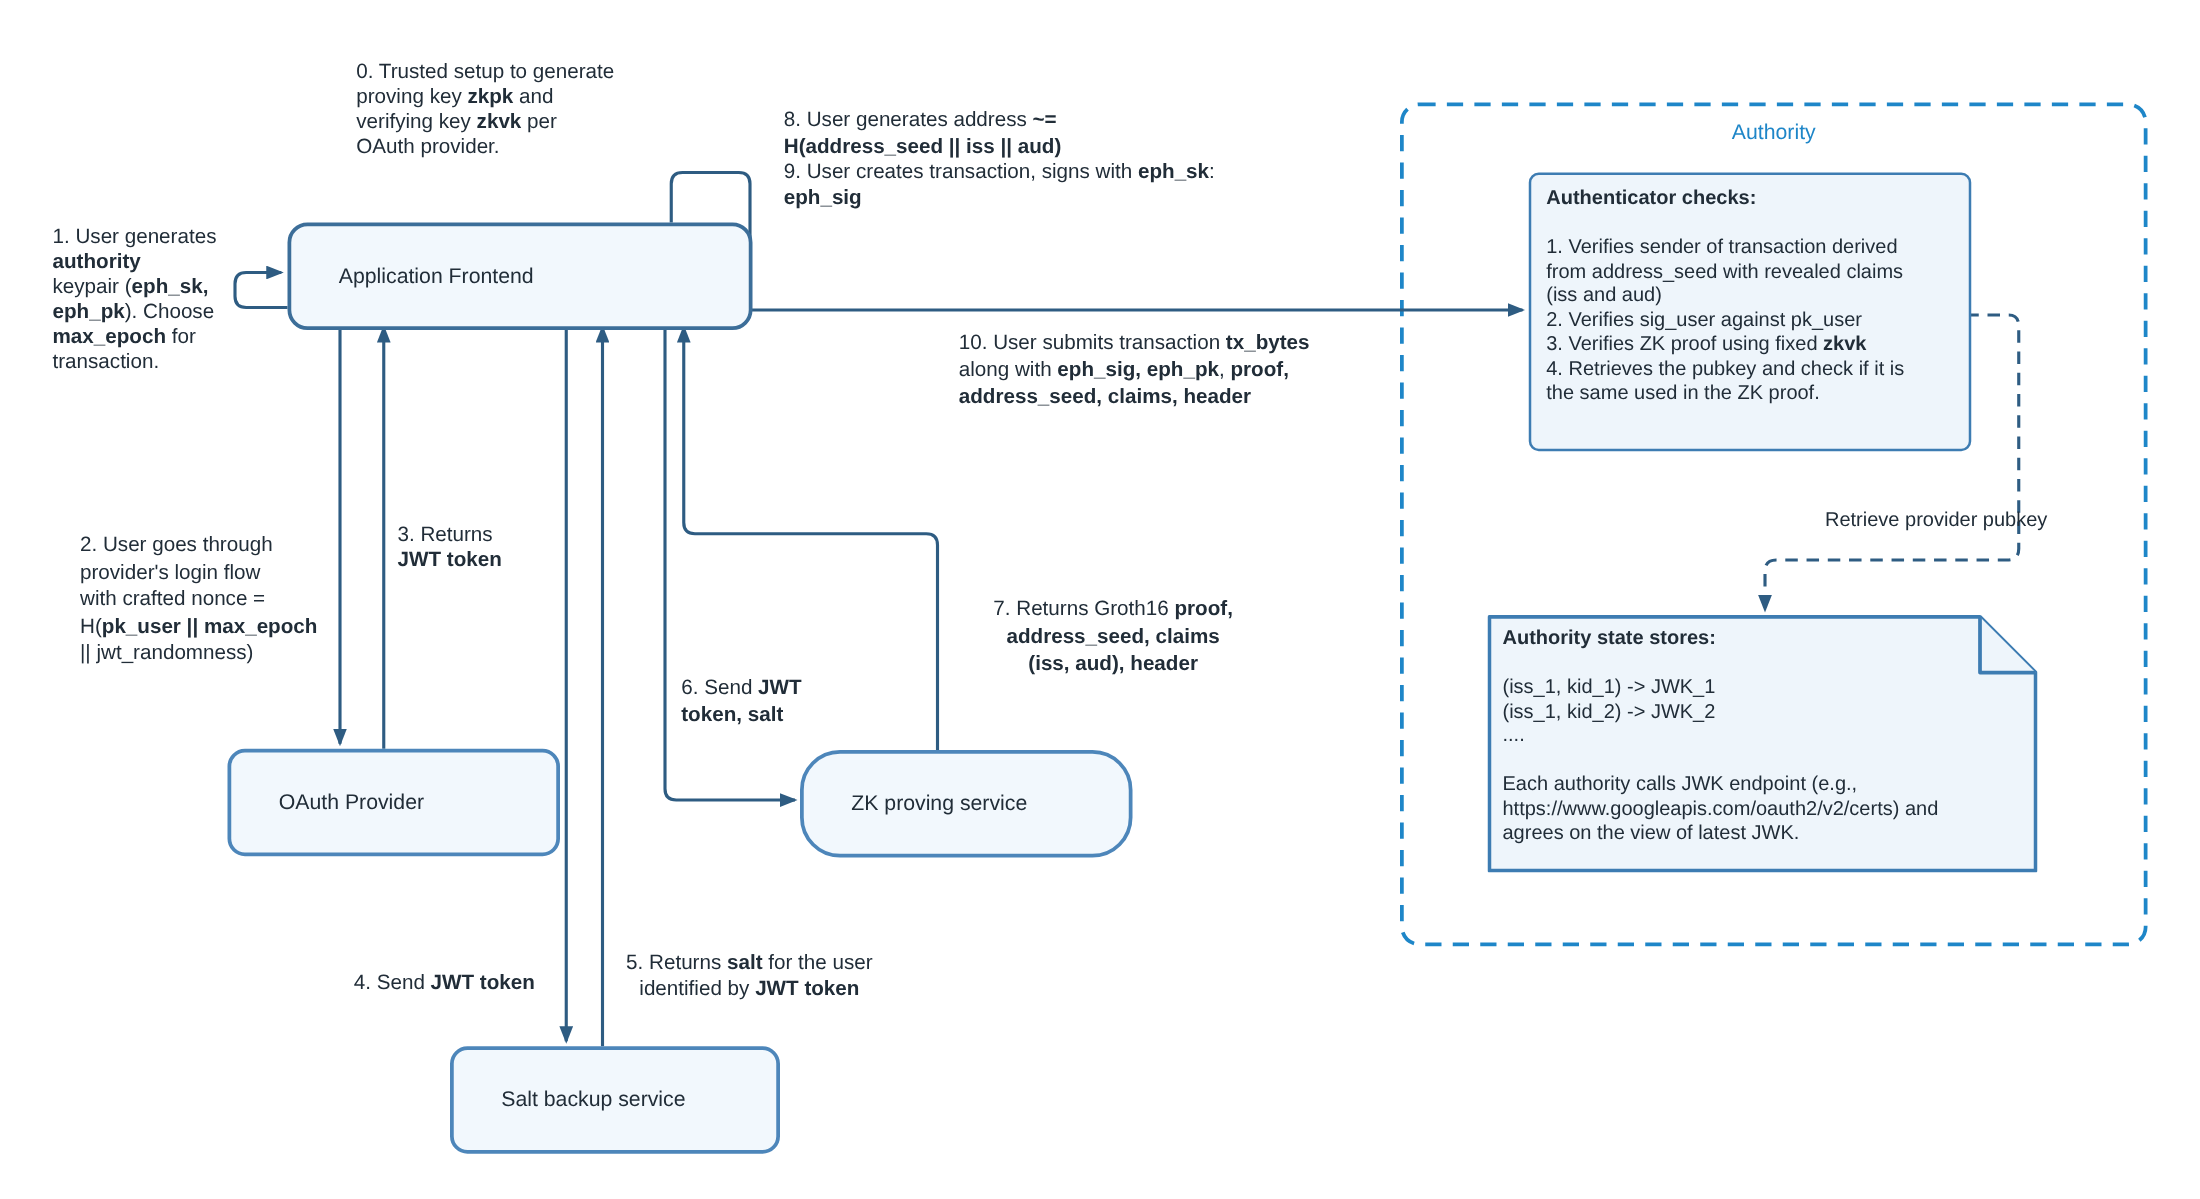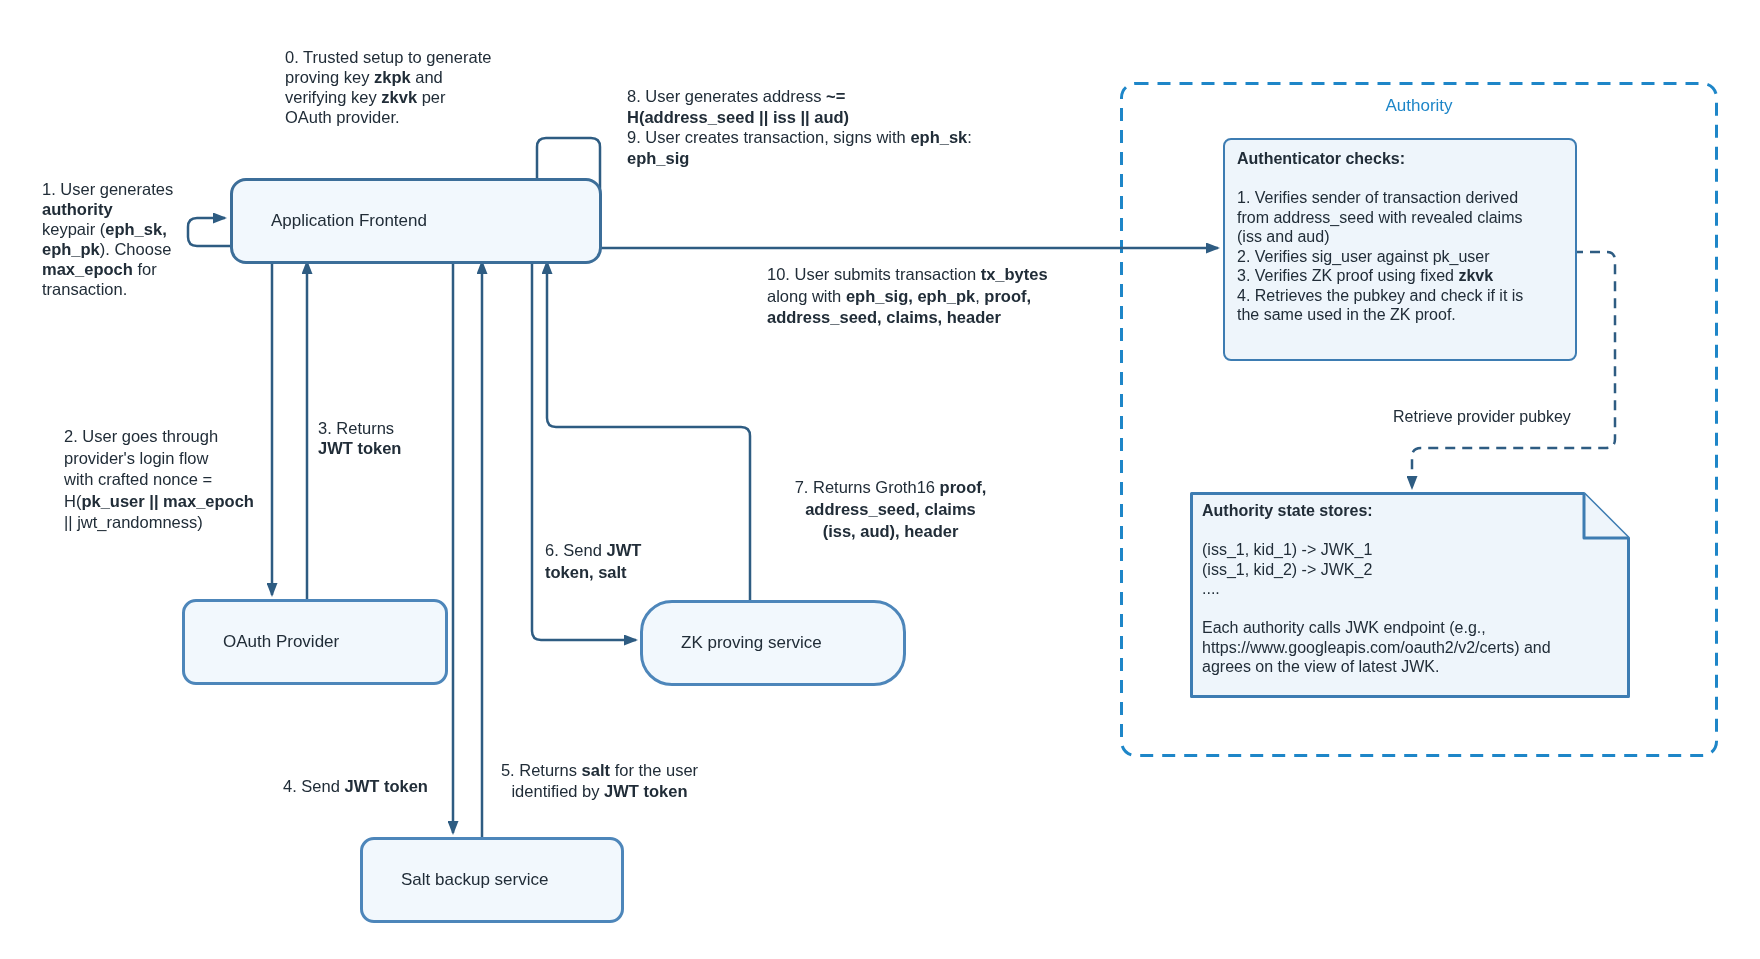--- a/index.html
+++ b/index.html
@@ -39,21 +39,21 @@
   .lbl-0{left:285px;top:47px;}
   .lbl-1{left:42px;top:179px;}
   .lbl-2{left:64px;top:426px;line-height:21.5px;}
   .lbl-3{left:318px;top:418px;}
   .lbl-4{left:283px;top:776px;}
   .lbl-5{left:492px;top:760px;width:215px;text-align:center;line-height:21px;}
   .lbl-6{left:545px;top:540px;line-height:21.5px;}
   .lbl-7{left:768px;top:476px;width:245px;text-align:center;line-height:22px;}
   .lbl-8{left:627px;top:86px;line-height:20.5px;}
   .lbl-10{left:767px;top:264px;line-height:21.5px;}
-  .lbl-retrieve{left:1393px;top:407px;font-size:16px;}
+  .lbl-retrieve{left:1460px;top:407px;font-size:16px;}
 
   .authority-label{
     position:absolute;z-index:3;left:1120px;top:96px;width:598px;text-align:center;
     color:var(--authority_accent);font-size:17px;
   }
   .panel{
     position:absolute;z-index:2;background:var(--panel_fill);
     border:2.5px solid var(--panel_border);border-radius:8px;
     font-size:16px;line-height:19.5px;white-space:nowrap;
   }

